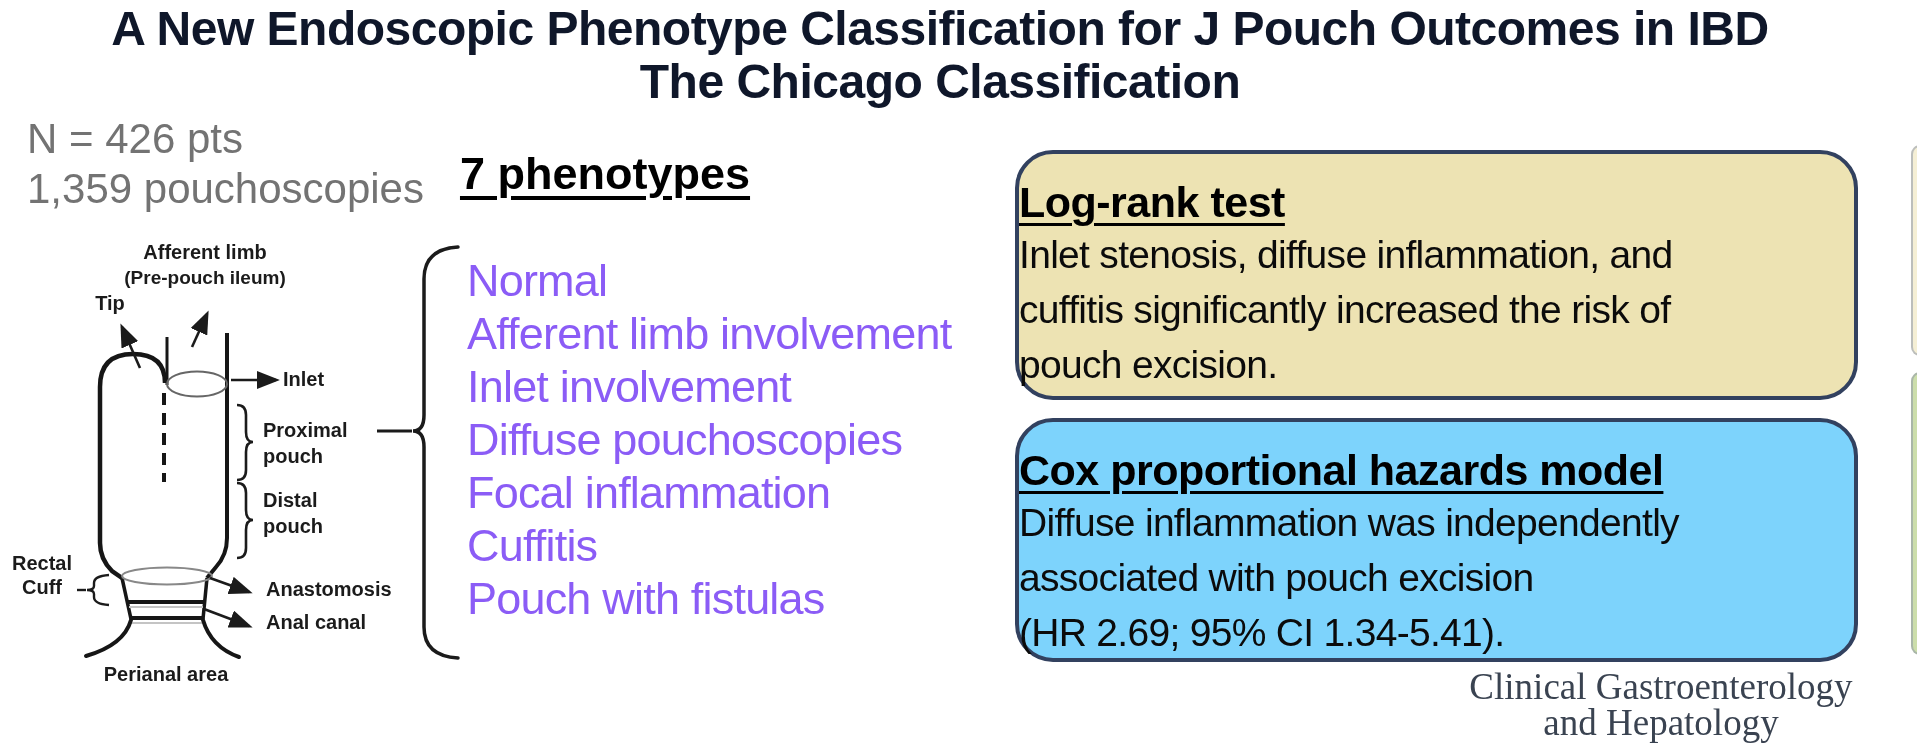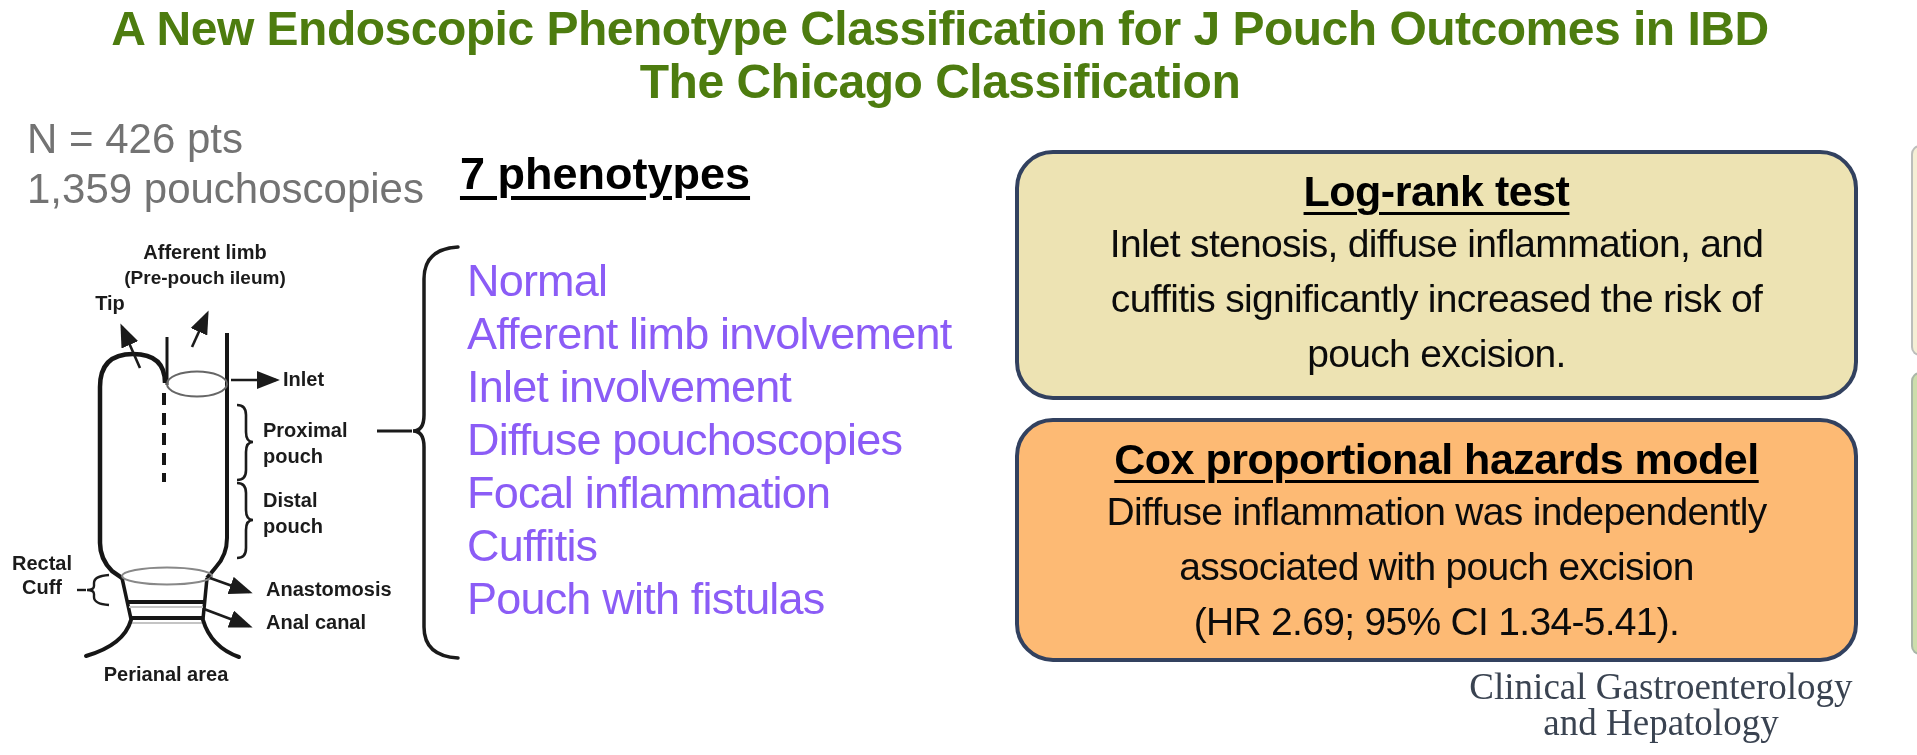--- a/index.html
+++ b/index.html
@@ -4,40 +4,40 @@
 <style>
   html,body{margin:0;padding:0;}
   body{
     width:1917px;height:755px;position:relative;overflow:hidden;
     background:#ffffff;color:#000;
     font-family:"Liberation Sans", sans-serif;
   }
   .abs{position:absolute;}
   
   .title-block{left:0;top:2px;width:1880px;text-align:center;
-    font-weight:bold;font-size:48px;line-height:53px;letter-spacing:-0.5px;color:#4d7c0f;}
+    font-weight:bold;font-size:48px;line-height:53px;letter-spacing:-0.5px;color:#0f172a;}
   
   .stats{left:27px;top:114px;font-size:42px;line-height:50px;color:#737373;}
   
   .pheno-head{left:420px;top:148px;width:370px;text-align:center;
     font-size:45px;font-weight:bold;
     text-decoration:underline;text-decoration-thickness:4px;text-underline-offset:7px;}
   
   .pheno-list{left:467px;top:254px;font-size:45px;line-height:53px;letter-spacing:-0.8px;color:#8b5cf6;}
   
   .diagram{left:10px;top:235px;}
   .dlbl{font-family:"Liberation Sans",sans-serif;font-weight:bold;fill:#1b1b1b;}
   
   .rbox{left:1015px;width:843px;border:4px solid #32415F;border-radius:38px;
-    box-sizing:border-box;text-align:center;padding-top:12px;}
+    box-sizing:border-box;text-align:left;padding-top:23px;}
   .rbox .bhead{font-size:43px;font-weight:bold;line-height:50px;letter-spacing:-0.5px;
     text-decoration:underline;text-decoration-thickness:3px;text-underline-offset:6px;}
   .rbox .bline{font-size:39px;line-height:55px;letter-spacing:-0.7px;color:#0b0b0b;}
   .box-logrank{top:150px;height:250px;background:#EDE3B3;}
-  .box-cox{top:418px;height:244px;background:#fdba74;}
+  .box-cox{top:418px;height:244px;background:#7dd3fc;}
   
   .sliver{width:7px;border:2px solid rgba(50,65,95,.55);border-right:none;
     border-radius:12px 0 0 12px;opacity:.55;}
   .sliver-tan{left:1911px;top:145px;height:207px;background:#EDE3B3;}
   .sliver-green{left:1911px;top:372px;height:279px;background:#A3C467;}
   
   .journal{right:6px;top:669px;width:500px;text-align:center;
     font-family:Liberation Serif, serif;font-size:37px;line-height:36px;color:#3A4351;}
 </style>
 </head>

